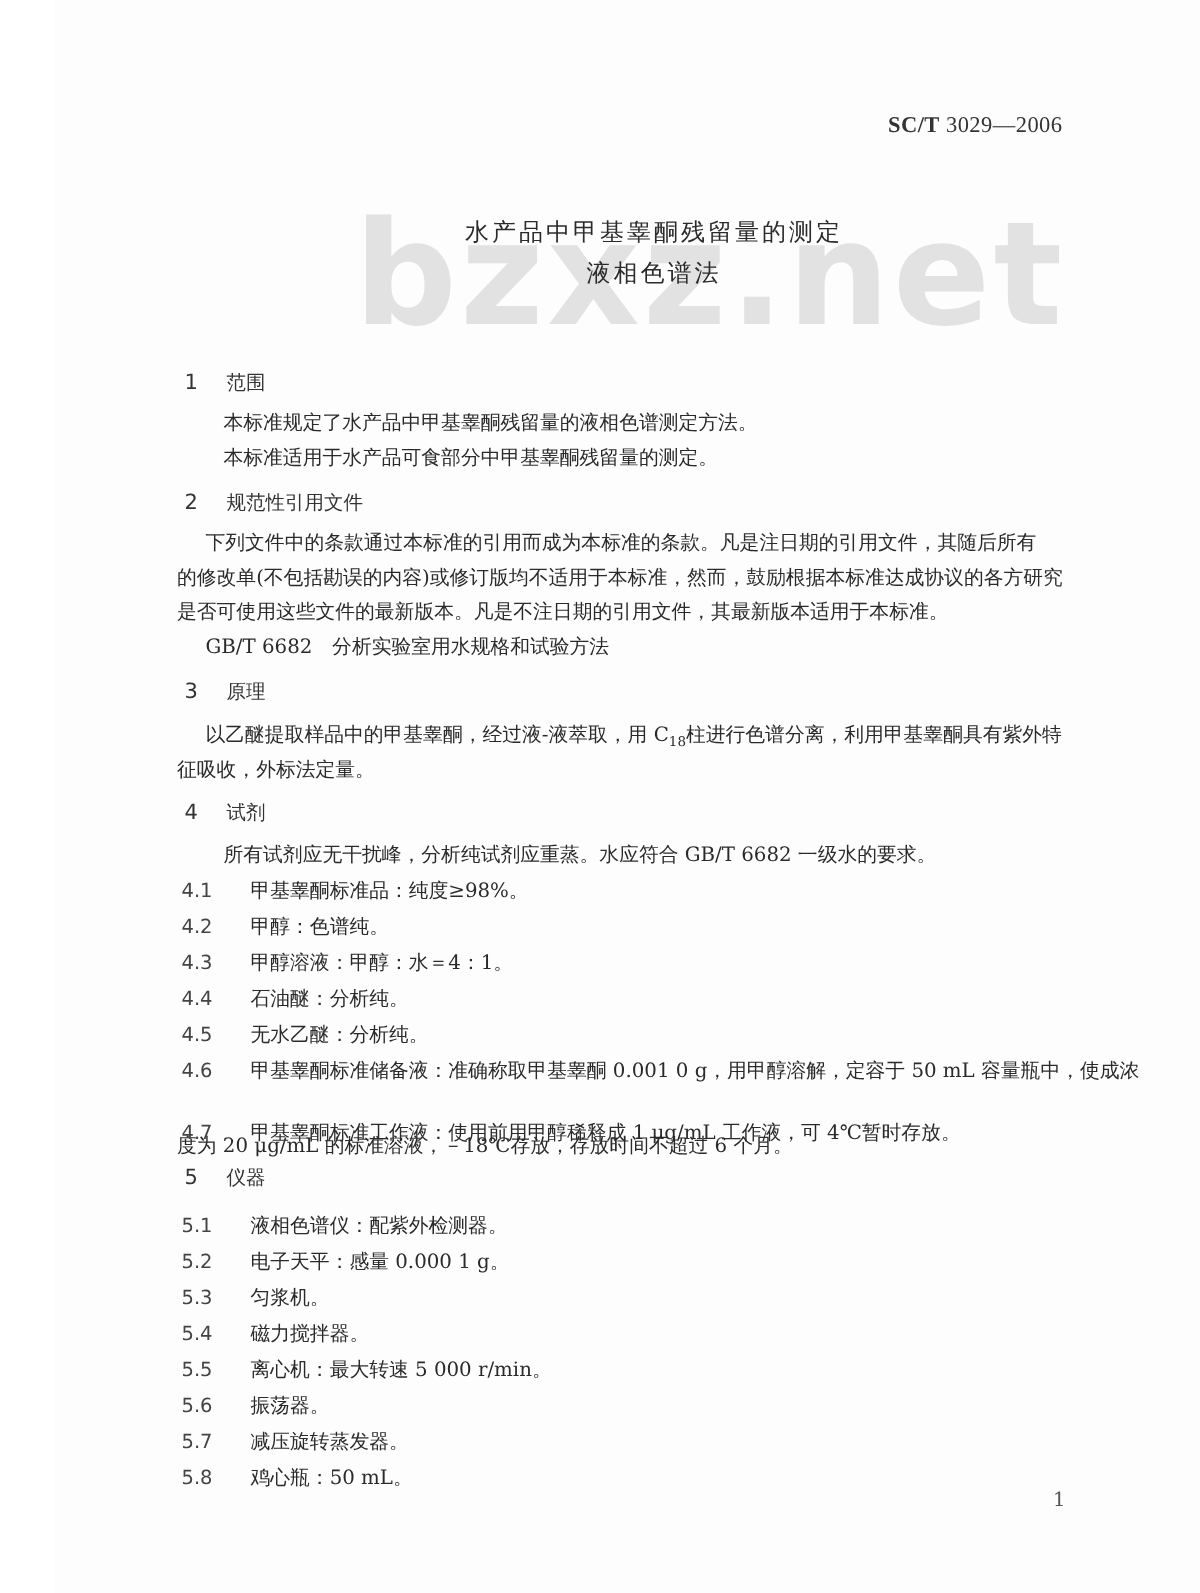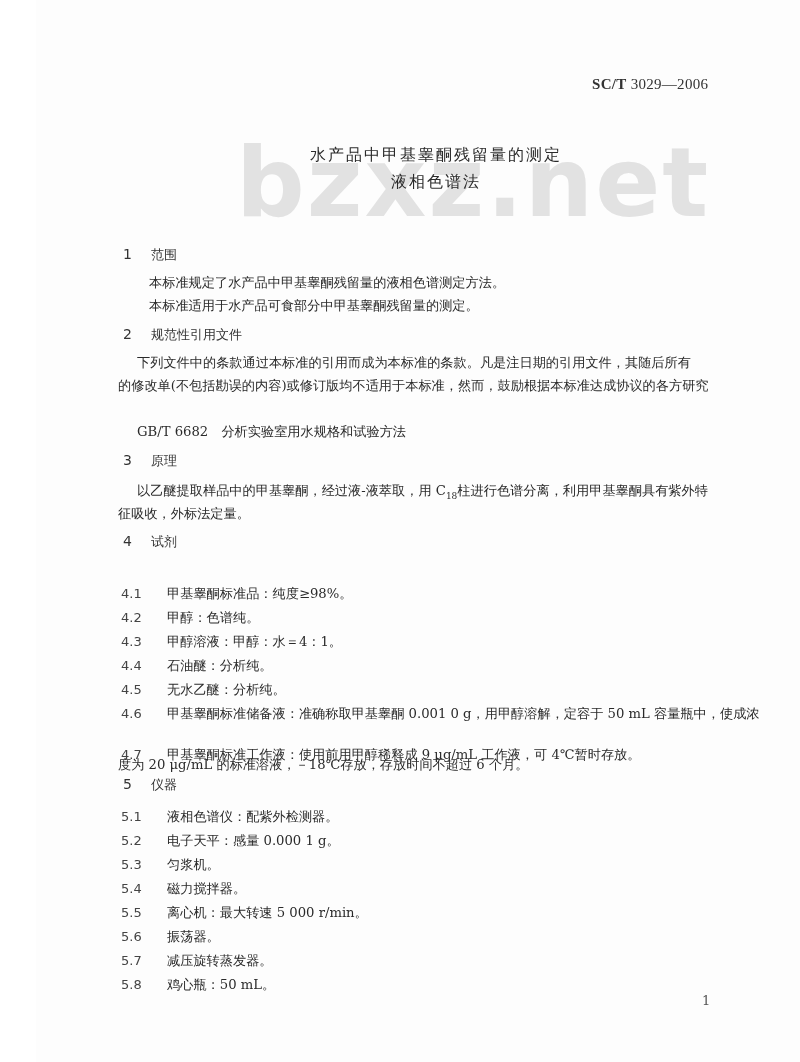--- a/index.html
+++ b/index.html
@@ -47,42 +47,44 @@
     <span class="num">1</span><span class="txt">范围</span>
   </div>
   <div class="para" style="left:113px; top:273px">本标准规定了水产品中甲基睾酮残留量的液相色谱测定方法。</div>
   <div class="para" style="left:113px; top:296px">本标准适用于水产品可食部分中甲基睾酮残留量的测定。</div>
 
   <div class="heading" style="top:326px">
     <span class="num">2</span><span class="txt">规范性引用文件</span>
   </div>
   <div class="para" style="left:101px; top:353px; white-space:nowrap">下列文件中的条款通过本标准的引用而成为本标准的条款。凡是注日期的引用文件，其随后所有</div>
   <div class="para" style="left:82px; top:376px; white-space:nowrap">的修改单(不包括勘误的内容)或修订版均不适用于本标准，然而，鼓励根据本标准达成协议的各方研究</div>
+  <div class="para" style="left:82px; top:399px; white-space:nowrap">是否可使用这些文件的最新版本。凡是不注日期的引用文件，其最新版本适用于本标准。</div>
   <div class="para" style="left:101px; top:422px; white-space:nowrap">GB/T 6682　分析实验室用水规格和试验方法</div>
 
   <div class="heading" style="top:452px">
     <span class="num">3</span><span class="txt">原理</span>
   </div>
   <div class="para" style="left:101px; top:481px; white-space:nowrap">
     <span>以乙醚提取样品中的甲基睾酮，经过液-液萃取，用 C</span><sub>18</sub><span>柱进行色谱分离，利用甲基睾酮具有紫外特</span>
   </div>
   <div class="para" style="left:82px; top:504px; white-space:nowrap">征吸收，外标法定量。</div>
 
   <div class="heading" style="top:533px">
     <span class="num">4</span><span class="txt">试剂</span>
   </div>
+  <div class="para" style="left:113px; top:561px; white-space:nowrap">所有试剂应无干扰峰，分析纯试剂应重蒸。水应符合 GB/T 6682 一级水的要求。</div>
 
   <div class="item" style="top:585px"><span class="num">4.1</span><span>甲基睾酮标准品：纯度≥98%。</span></div>
   <div class="item" style="top:609px"><span class="num">4.2</span><span>甲醇：色谱纯。</span></div>
   <div class="item" style="top:633px"><span class="num">4.3</span><span>甲醇溶液：甲醇：水＝4：1。</span></div>
   <div class="item" style="top:657px"><span class="num">4.4</span><span>石油醚：分析纯。</span></div>
   <div class="item" style="top:681px"><span class="num">4.5</span><span>无水乙醚：分析纯。</span></div>
   <div class="item" style="top:705px"><span class="num">4.6</span><span>甲基睾酮标准储备液：准确称取甲基睾酮 0.001 0 g，用甲醇溶解，定容于 50 mL 容量瓶中，使成浓</span></div>
   <div class="para" style="left:82px; top:755px; white-space:nowrap">度为 20 μg/mL 的标准溶液，－18℃存放，存放时间不超过 6 个月。</div>
-  <div class="item" style="top:746px"><span class="num">4.7</span><span>甲基睾酮标准工作液：使用前用甲醇稀释成 9 μg/mL 工作液，可 4℃暂时存放。</span></div>
+  <div class="item" style="top:746px"><span class="num">4.7</span><span>甲基睾酮标准工作液：使用前用甲醇稀释成 1 μg/mL 工作液，可 4℃暂时存放。</span></div>
 
   <div class="heading" style="top:776px">
     <span class="num">5</span><span class="txt">仪器</span>
   </div>
 
   <div class="item" style="top:808px"><span class="num">5.1</span><span>液相色谱仪：配紫外检测器。</span></div>
   <div class="item" style="top:832px"><span class="num">5.2</span><span>电子天平：感量 0.000 1 g。</span></div>
   <div class="item" style="top:856px"><span class="num">5.3</span><span>匀浆机。</span></div>
   <div class="item" style="top:880px"><span class="num">5.4</span><span>磁力搅拌器。</span></div>
   <div class="item" style="top:904px"><span class="num">5.5</span><span>离心机：最大转速 5 000 r/min。</span></div>

